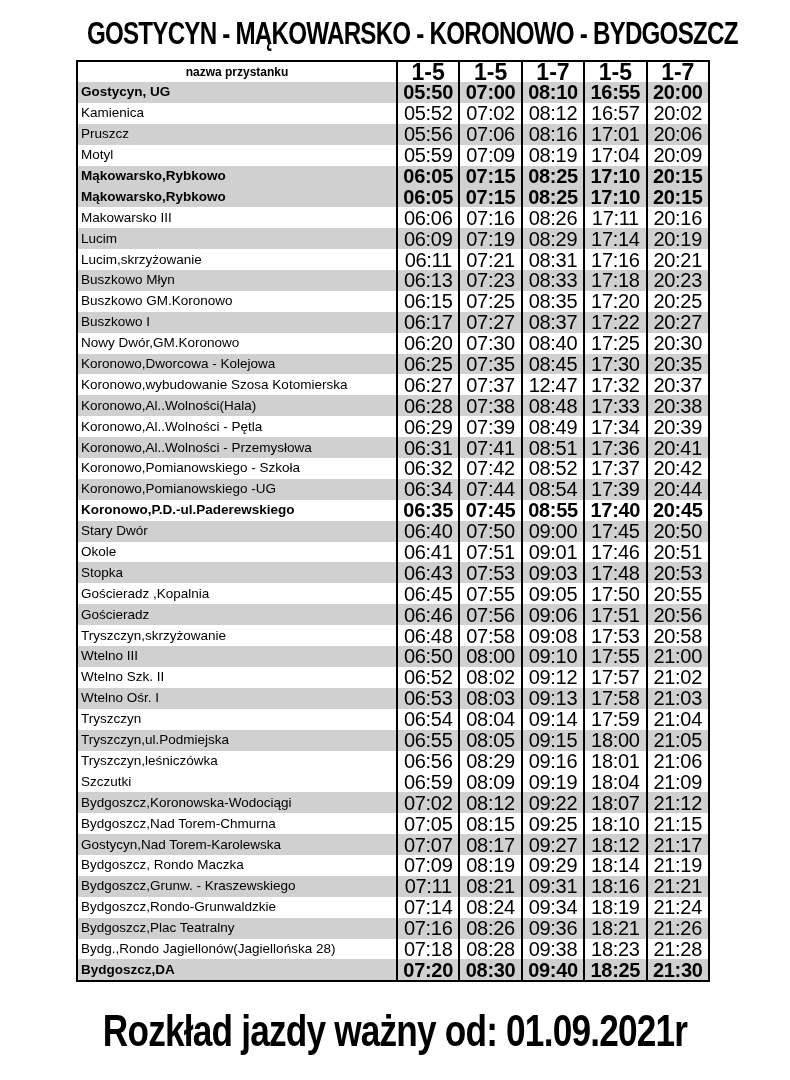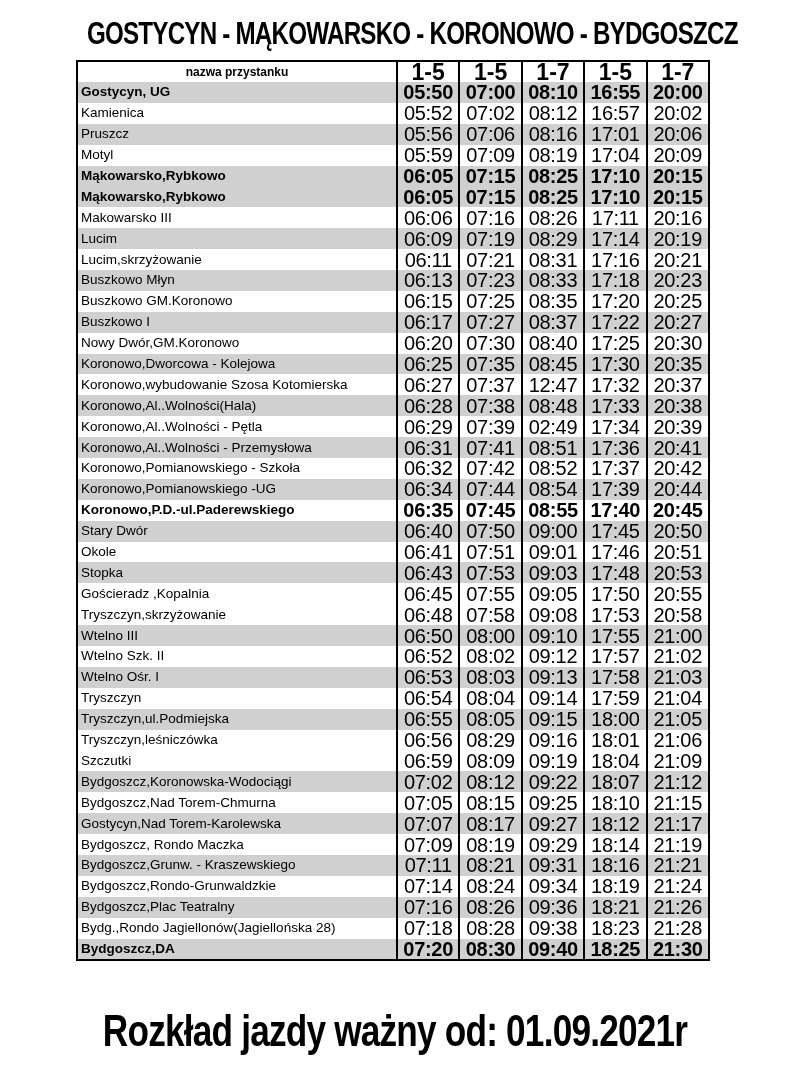--- a/index.html
+++ b/index.html
@@ -198,21 +198,21 @@
         <td class="time">06:28</td>
         <td class="time">07:38</td>
         <td class="time">08:48</td>
         <td class="time">17:33</td>
         <td class="time">20:38</td>
       </tr>
       <tr>
         <td class="name">Koronowo,Al..Wolności - Pętla</td>
         <td class="time">06:29</td>
         <td class="time">07:39</td>
-        <td class="time">02:49</td>
+        <td class="time">08:49</td>
         <td class="time">17:34</td>
         <td class="time">20:39</td>
       </tr>
       <tr class="gray">
         <td class="name">Koronowo,Al..Wolności - Przemysłowa</td>
         <td class="time">06:31</td>
         <td class="time">07:41</td>
         <td class="time">08:51</td>
         <td class="time">17:36</td>
         <td class="time">20:41</td>
@@ -266,20 +266,28 @@
         <td class="time">20:53</td>
       </tr>
       <tr>
         <td class="name">Gościeradz ,Kopalnia</td>
         <td class="time">06:45</td>
         <td class="time">07:55</td>
         <td class="time">09:05</td>
         <td class="time">17:50</td>
         <td class="time">20:55</td>
       </tr>
+      <tr class="gray">
+        <td class="name">Gościeradz</td>
+        <td class="time">06:46</td>
+        <td class="time">07:56</td>
+        <td class="time">09:06</td>
+        <td class="time">17:51</td>
+        <td class="time">20:56</td>
+      </tr>
       <tr>
         <td class="name">Tryszczyn,skrzyżowanie</td>
         <td class="time">06:48</td>
         <td class="time">07:58</td>
         <td class="time">09:08</td>
         <td class="time">17:53</td>
         <td class="time">20:58</td>
       </tr>
       <tr class="gray">
         <td class="name">Wtelno III</td>

